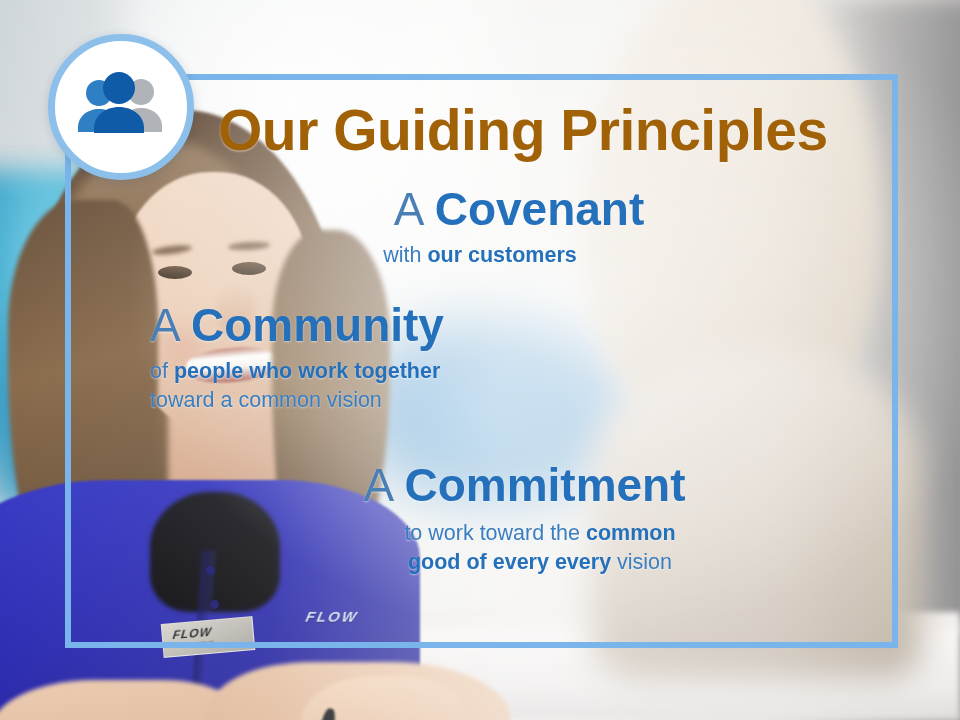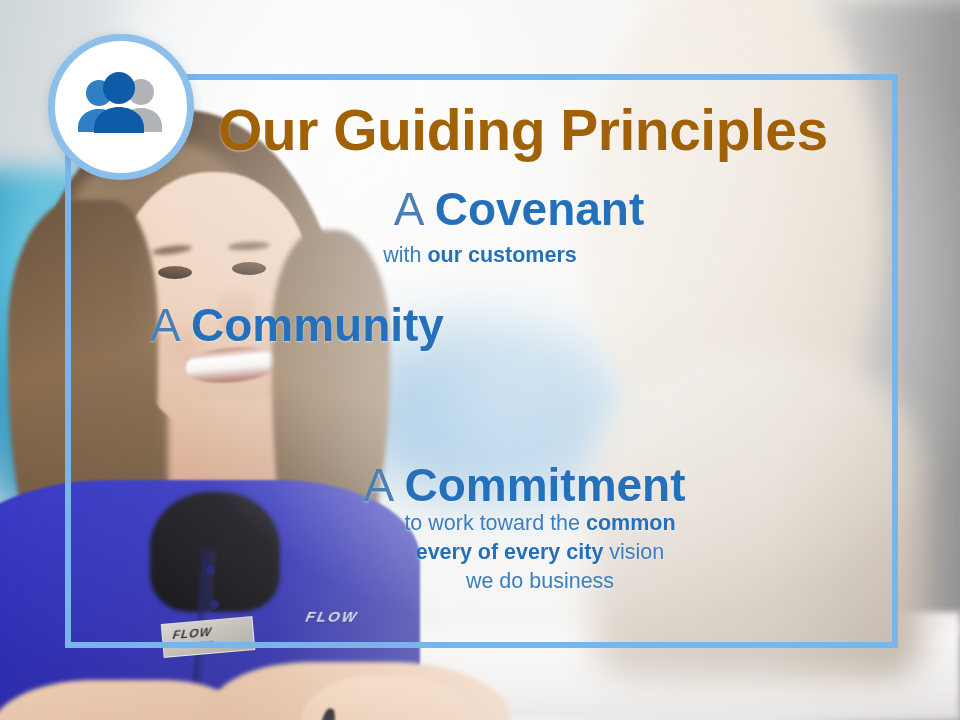--- a/index.html
+++ b/index.html
@@ -273,21 +273,21 @@
   #block-covenant .p-sub  { margin-top: 8px; }
 
   
   #block-community { left: 0; top: 302px; width: 100%; text-align: left; }
   #block-community .p-head { padding-left: 150px; }
   #block-community .p-sub  { margin-top: 8px; padding-left: 150px; }
 
   
   #block-commitment { left: 0; top: 462px; width: 100%; text-align: center; }
   #block-commitment .p-head { padding-left: 89px; }
-  #block-commitment .p-sub  { margin-top: 0; padding-left: 120px; }
+  #block-commitment .p-sub  { margin-top: 10px; padding-left: 120px; }
 </style>
 </head>
 <body>
 
 <div id="stage">
 
   <div class="photo">
     <div class="bg-base"></div>
     <div class="bg-window"></div>
     <div class="bg-car"></div>
@@ -362,27 +362,30 @@
     <div class="p-sub">
       <span>with </span><b>our customers</b>
     </div>
   </div>
 
   <div class="principle" id="block-community">
     <div class="p-head">
       <span class="lead">A</span>
       <span class="key">Community</span>
     </div>
+    <div class="p-sub">
+      <span>of </span><b>people who work together</b><br>
+      <span>toward a common vision</span>
+    </div>
   </div>
 
   <div class="principle" id="block-commitment">
     <div class="p-head">
       <span class="lead">A</span>
       <span class="key">Commitment</span>
     </div>
     <div class="p-sub">
       <span>to work toward the </span><b>common</b><br>
-      <b>every of every city</b><span> vision</span><br>
-      <span>we do business</span>
+      <b>good of every every</b><span> vision</span><br>
     </div>
   </div>
 
 </div>
 
 </body></html>

